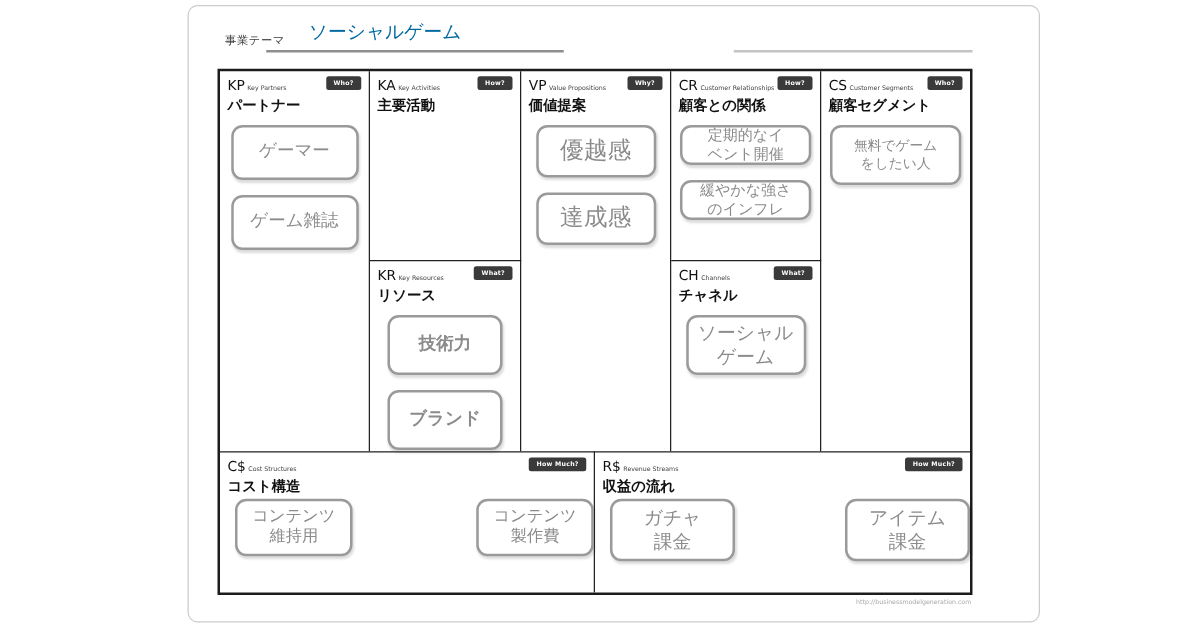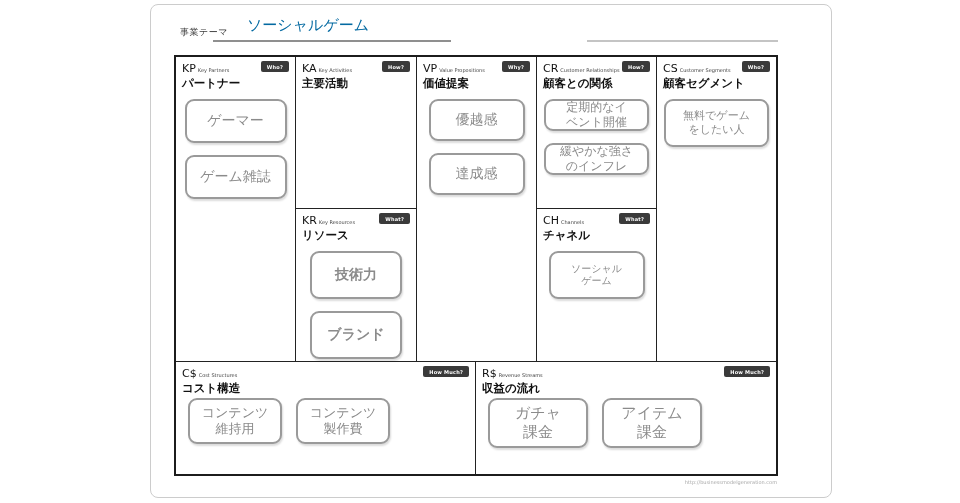--- a/index.html
+++ b/index.html
@@ -42,35 +42,35 @@
   .code{font-weight:normal;font-size:11px;color:#111;}
   .subtitle{font-size:5px;color:#444;margin-left:2px;}
   .jtitle{font-weight:bold;font-size:11.5px;color:#111;margin-top:1px;line-height:13px;}
   .badge{
     position:absolute;top:4px;right:6px;
     background:#3a3a3a;color:#fff;font-size:5px;font-weight:bold;
     padding:2.5px 6px;border-radius:2px;letter-spacing:.2px;white-space:nowrap;
   }
   
   .notes-col{display:flex;flex-direction:column;align-items:center;gap:12px;margin-top:9px;}
-  .notes-row{display:flex;gap:14px;margin-top:3px;padding-left:12px;}
+  .notes-row{display:flex;gap:14px;margin-top:3px;padding-left:12px;justify-content:space-between;}
   .note{
     background:#fff;border:2px solid #9a9a9a;border-radius:9px;
     box-shadow:1px 2px 2px rgba(0,0,0,.14);
     color:#8b8b8b;display:flex;align-items:center;justify-content:center;
     text-align:center;white-space:pre-line;line-height:1.25;box-sizing:border-box;
   }
   .n-kp{width:102px;height:44px;font-size:14px;}
   .n-ka1{width:102px;height:46px;font-size:12px;}
   .n-ka2{width:102px;height:46px;font-size:14px;}
-  .n-vp{width:96px;height:42px;font-size:14px;}
+  .n-vp{width:96px;height:42px;font-size:19px;}
   .n-cr{width:105px;height:32px;font-size:12px;}
   .n-cs{width:105px;height:48px;font-size:11px;}
   .n-kr{width:92px;height:48px;font-size:14px;font-weight:bold;}
-  .n-ch{width:96px;height:48px;font-size:10px;}
+  .n-ch{width:96px;height:48px;font-size:15px;}
   .n-cost{width:94px;height:46px;font-size:13px;}
   .n-rev{width:100px;height:50px;font-size:15px;}
   
   .footer-url{position:absolute;top:474px;right:54px;font-size:5px;color:#a9a9a9;}
 </style>
 </head>
 <body>
 
 <div class="page">
 

